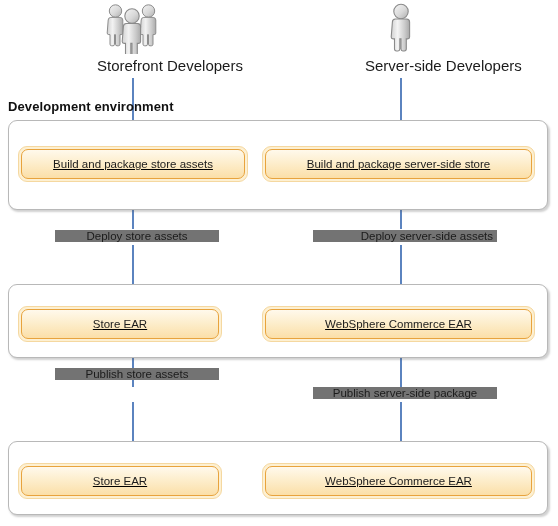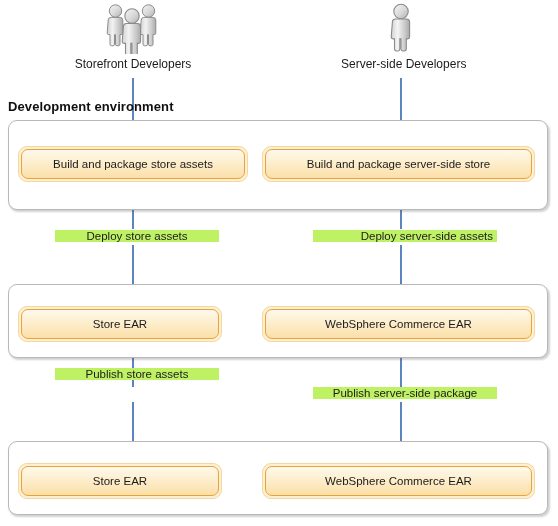--- a/index.html
+++ b/index.html
@@ -13,21 +13,21 @@
   }
   .canvas{position:absolute;left:0;top:0;width:558px;height:526px;}
 
   
   .lines{position:absolute;left:0;top:0;width:558px;height:526px;z-index:1;}
 
   
   .actor{position:absolute;text-align:center;z-index:3;}
   .actor .icon{display:block;margin:0 auto;}
   .actor .caption{
-    font-size:12px;color:#1b1b1b;margin-top:3px;white-space:nowrap;
+    font-size:15px;color:#1b1b1b;margin-top:3px;white-space:nowrap;margin-left:24px;
   }
   .env-title{
     position:absolute;left:8px;
     font-size:13px;font-weight:bold;color:#101010;
     white-space:nowrap;z-index:4;
     letter-spacing:.1px;
   }
   .env-box{
     position:absolute;
     background:#ffffff;
@@ -38,38 +38,39 @@
   }
 
   
   .node{
     position:absolute;z-index:5;
     border:1px solid #f5d8a0;
     border-radius:9px;
     background:#fdf0d2;
     padding:2px;
     box-sizing:border-box;
+    text-decoration:underline;
   }
   .node-inner{
     width:100%;height:100%;
     box-sizing:border-box;
     border:1px solid #e8a33d;
     border-radius:7px;
     background:linear-gradient(to bottom,#fff9ec 0%,#fdeecd 45%,#fbdfa8 100%);
     display:flex;align-items:center;justify-content:center;
   }
   .node-label{
     font-size:11.5px;color:#1b1b1b;white-space:nowrap;
   }
 
   
   .flow-label{
     position:absolute;z-index:6;
     font-size:11.5px;color:#1b1b1b;white-space:nowrap;
-    background:#bef264;padding:0 4px;text-align:center;
+    background:#737373;padding:0 4px;text-align:center;
   }
 </style>
 </head>
 <body>
 
 <div class="canvas">
 
   <svg class="lines" viewBox="0 0 558 526" width="558" height="526" xmlns="http://www.w3.org/2000/svg">
     <defs>
       <marker id="ah" markerWidth="9" markerHeight="9" refX="4.5" refY="7.6" orient="0" markerUnits="userSpaceOnUse">

